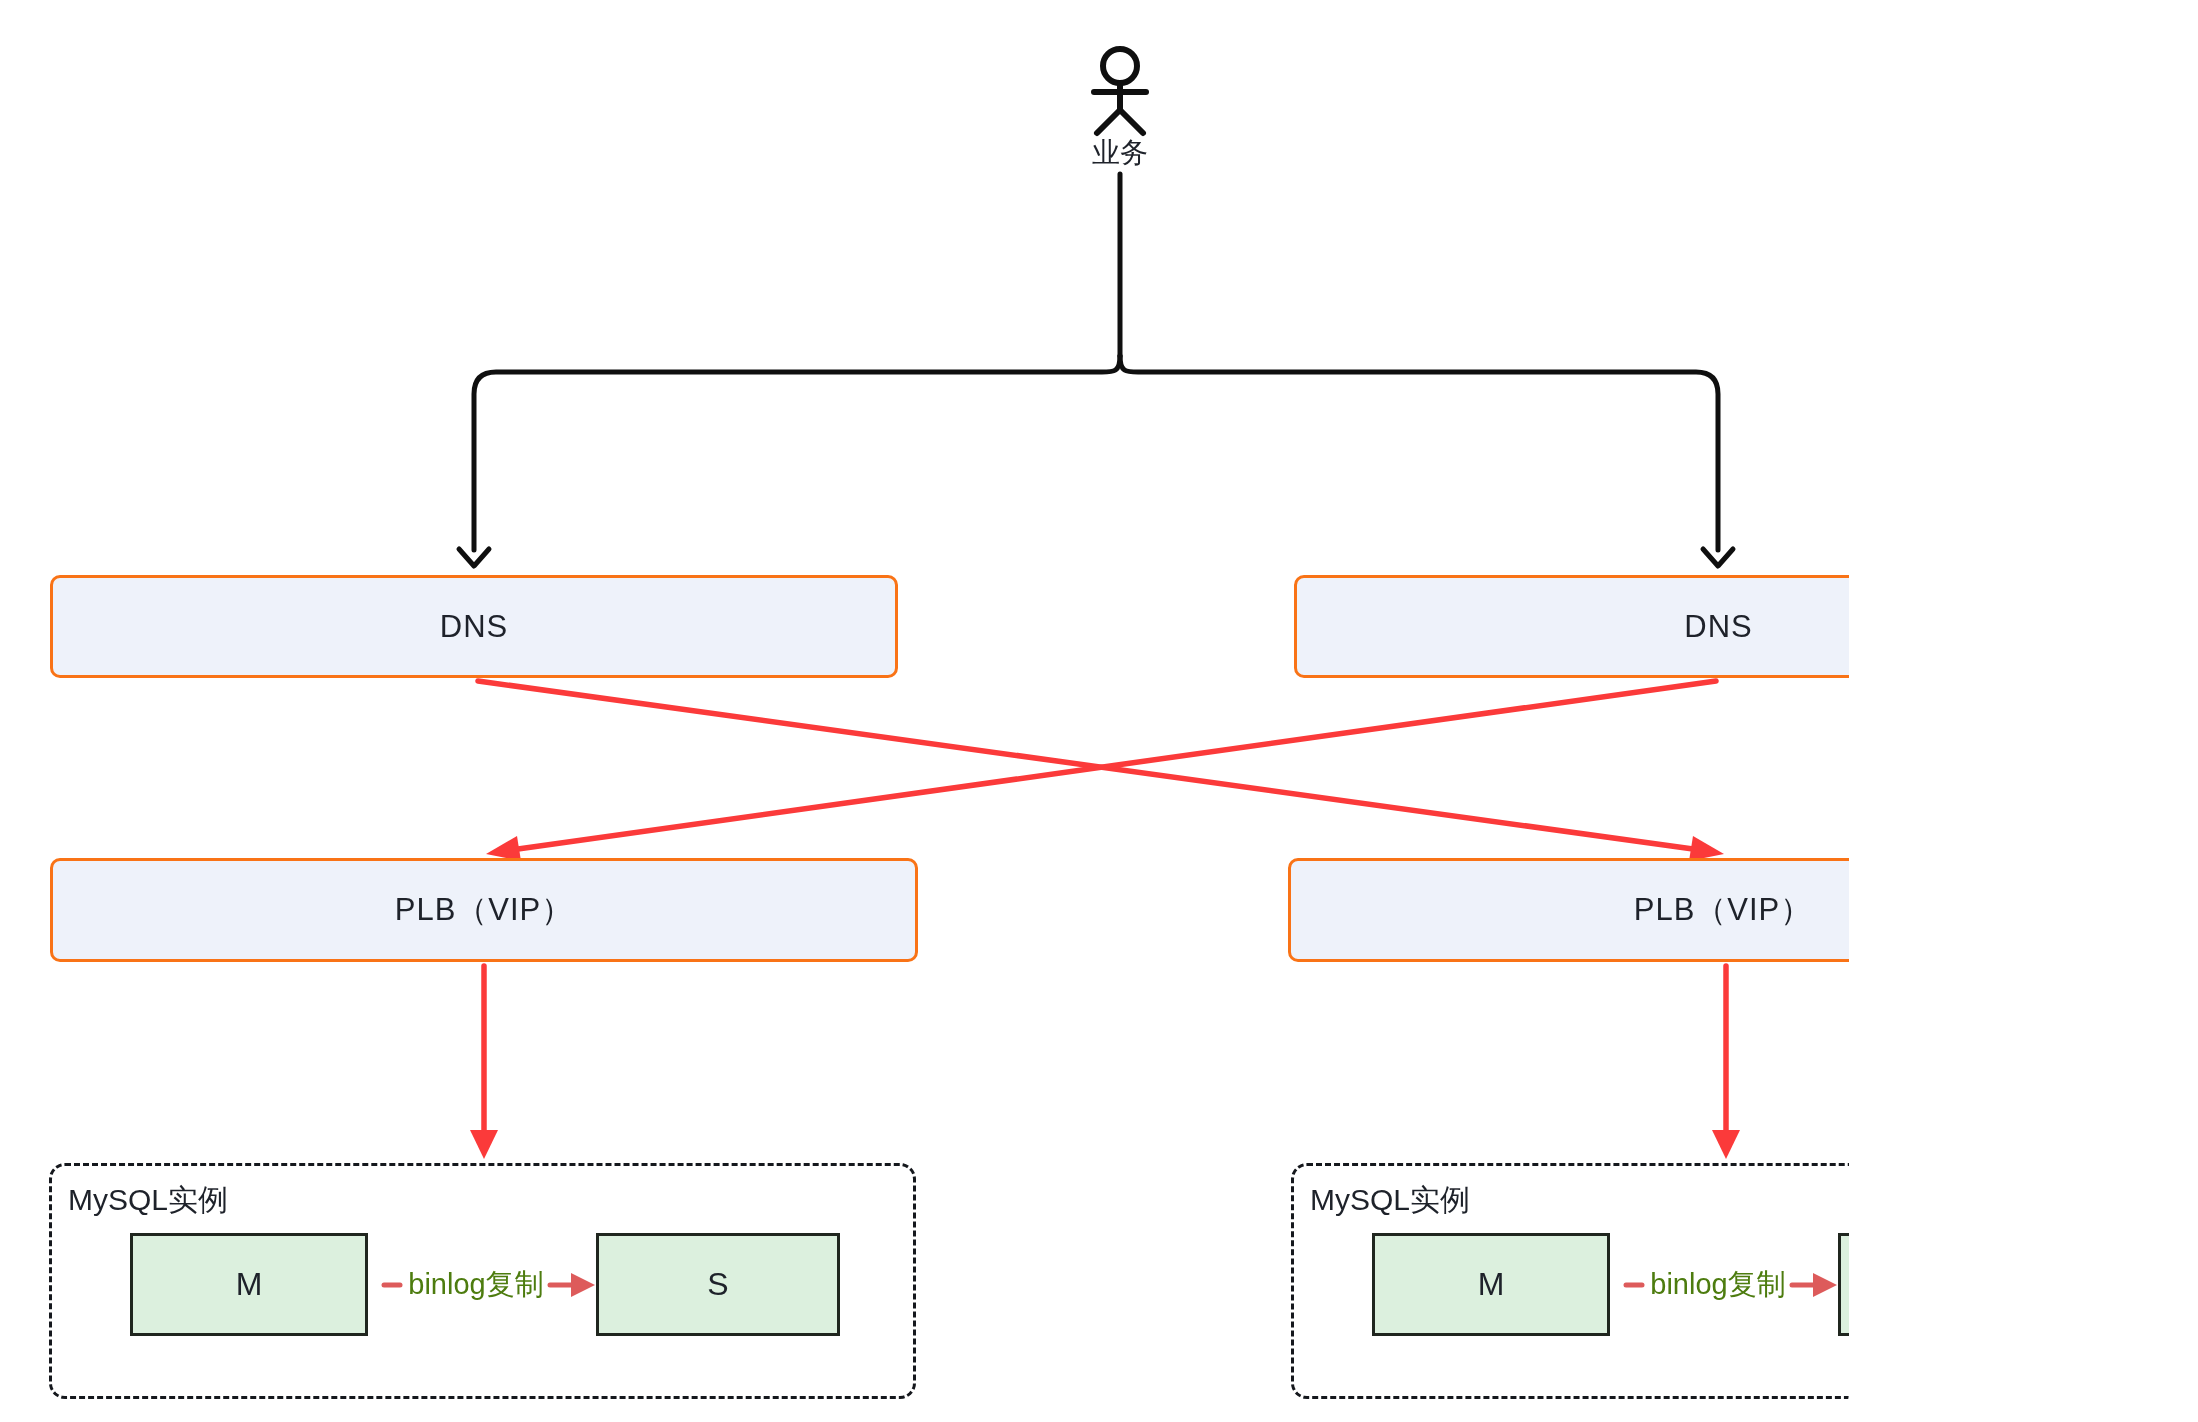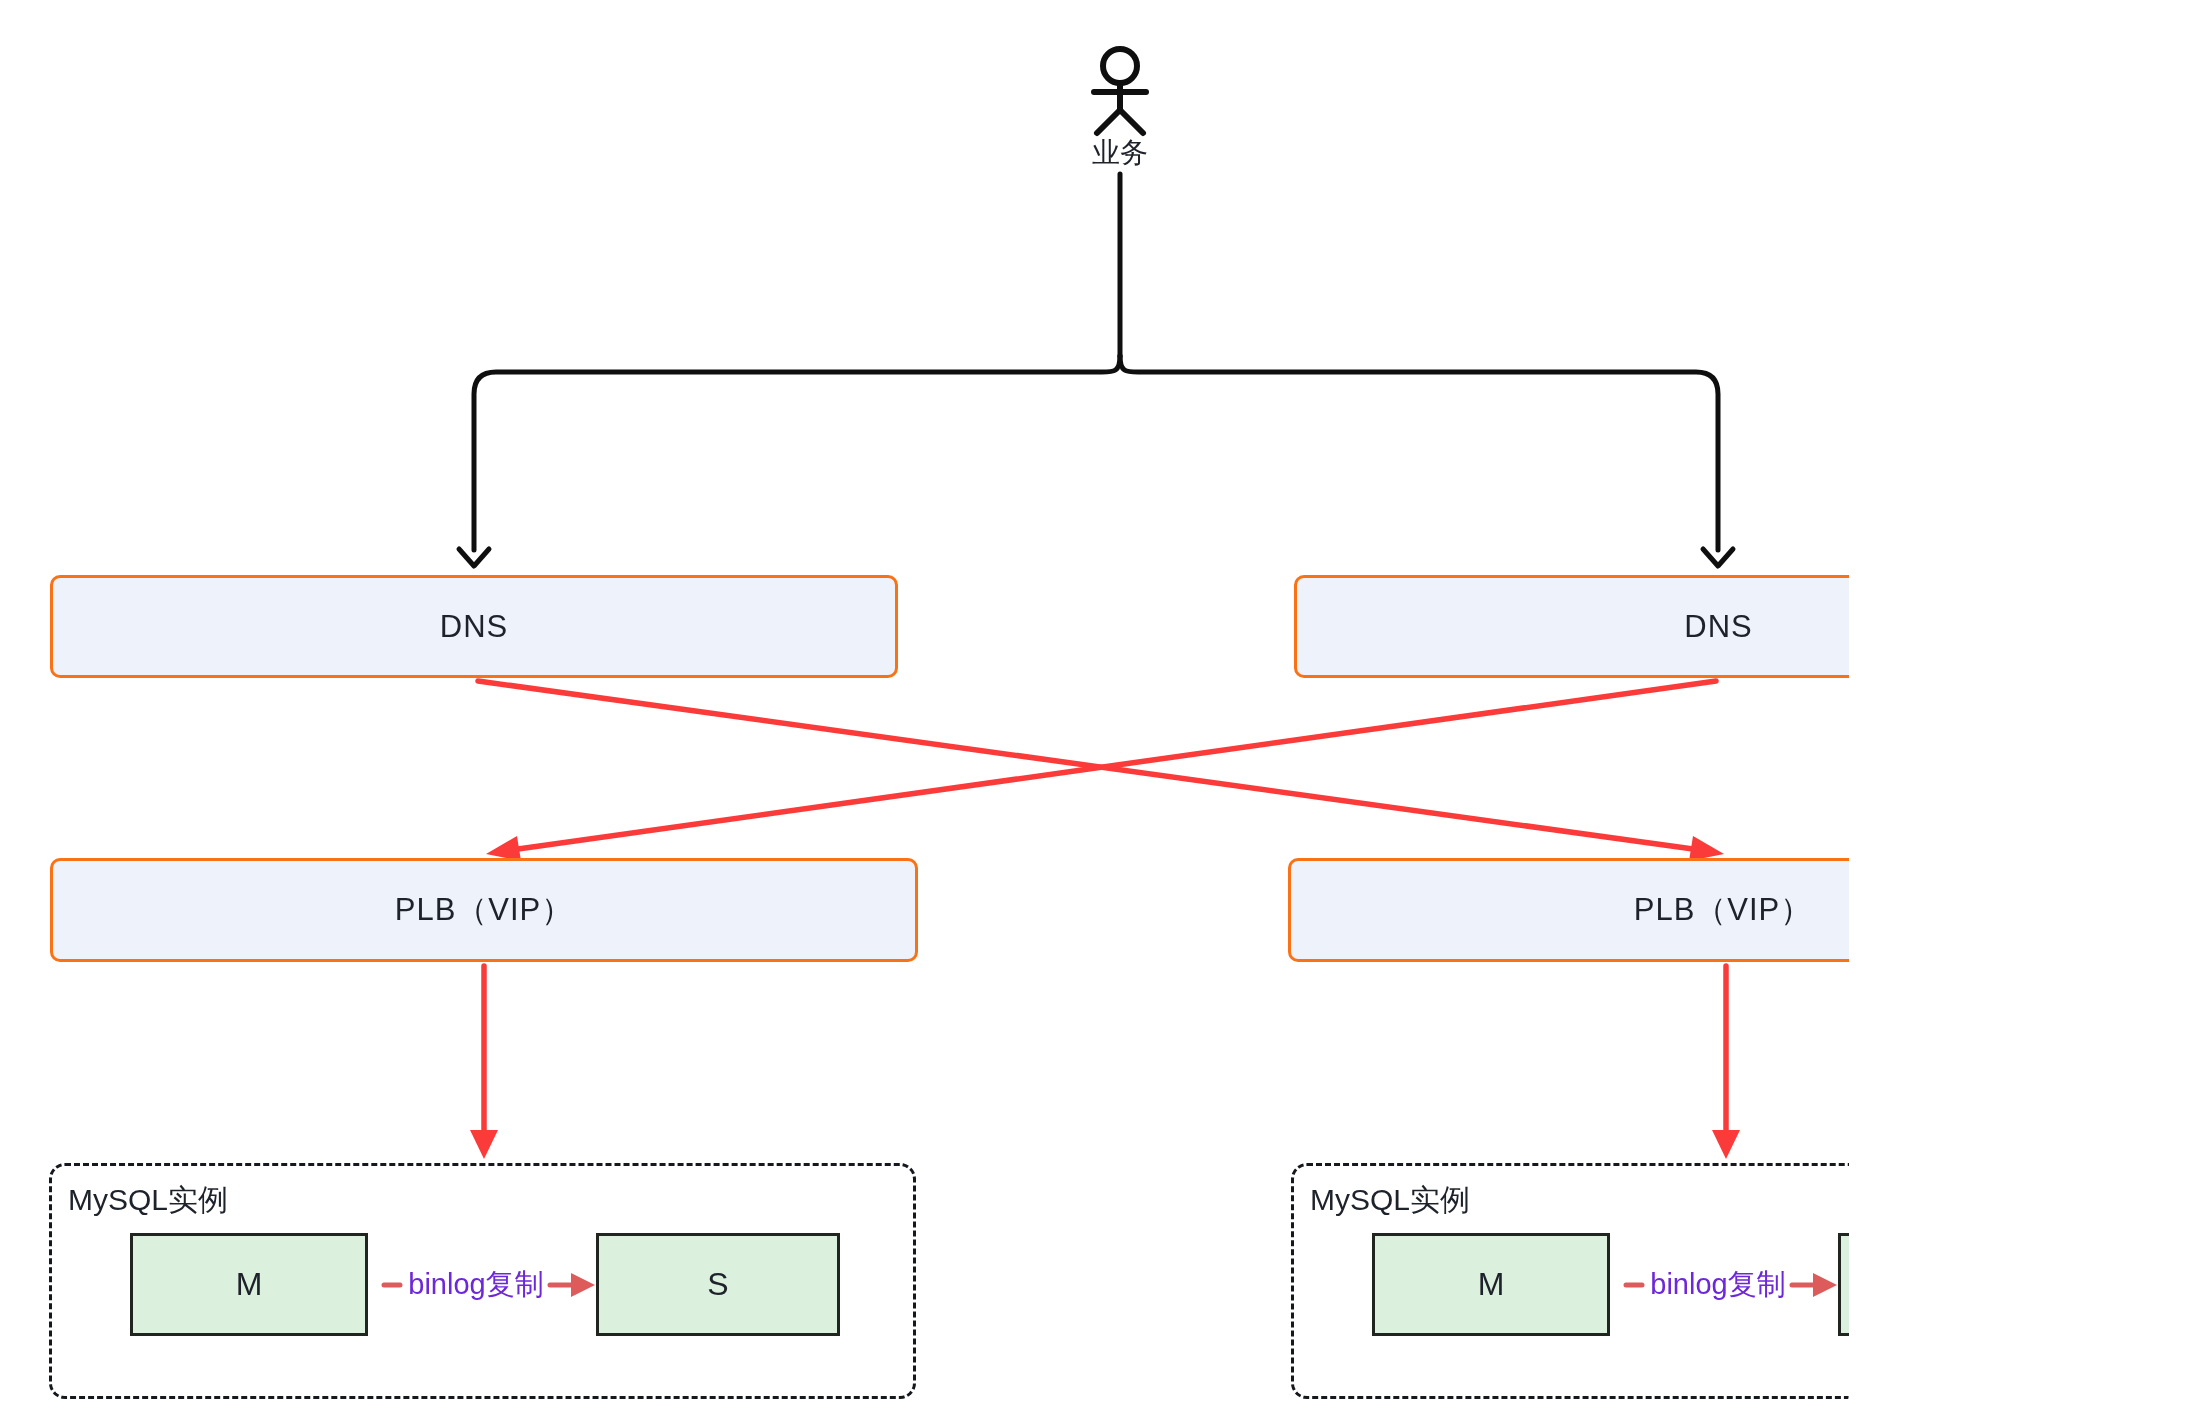--- a/index.html
+++ b/index.html
@@ -40,21 +40,21 @@
     background:#dcf0de;
     border:3px solid #20261f;
     display:flex; align-items:center; justify-content:center;
     font-size:32px;
     box-sizing:border-box;
   }
   .edge-label {
     position:absolute;
     display:flex; align-items:center; justify-content:center;
     font-size:29px;
-    color:#6d28d9;
+    color:#4d7c0f;
     white-space:nowrap;
   }
   .actor-label {
     position:absolute;
     display:flex; align-items:center; justify-content:center;
     font-size:28px;
     color:#1e222a;
   }
 </style>
 </head>

